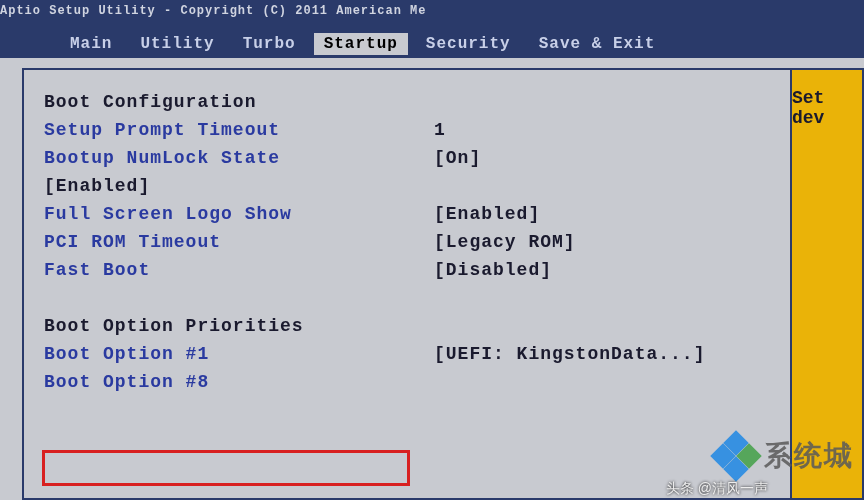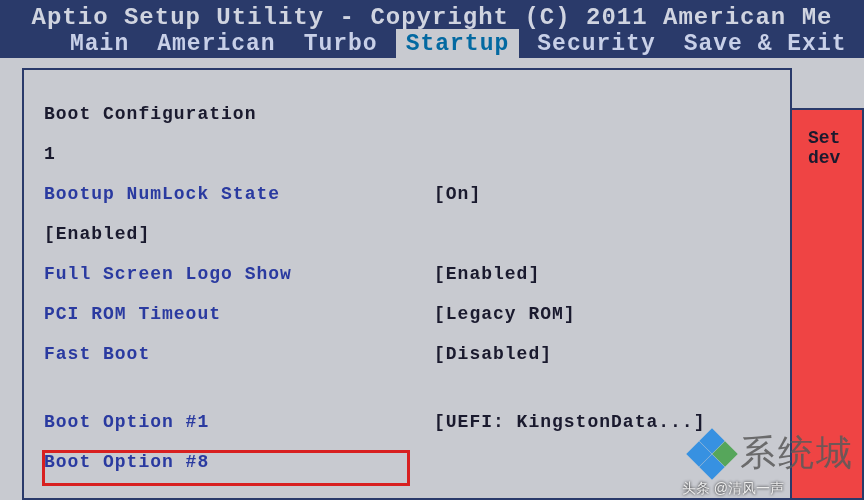--- a/index.html
+++ b/index.html
@@ -9,73 +9,71 @@
     font-weight: bold;
     font-size: 18px;
     background: #c8cad0;
     color: #1a1a2e;
     position: relative;
   }
   .titlebar {
     height: 30px;
     background: #2a3a6a;
     color: #d0d4e0;
-    text-align: center;
+    text-align: left;
     padding-top: 4px;
     letter-spacing: 1px;
-    font-size: 24px;
+    font-size: 12px;
     white-space: nowrap;
     overflow: hidden;
   }
   .tabbar {
     height: 28px;
     background: #2a3a6a;
     display: flex;
     align-items: center;
     padding-left: 60px;
     gap: 8px;
   }
   .tab {
     color: #c8d0e8;
     padding: 2px 10px;
-    font-size: 23px;
+    font-size: 16px;
     letter-spacing: 1px;
   }
   .tab.active {
     background: #c8cad0;
-    color: #0369a1;
+    color: #000000;
   }
   .main-area {
     display: flex;
     height: 442px;
     padding: 10px 0 0 22px;
     gap: 0;
   }
   .panel-left {
     width: 770px;
     border: 2px solid #2a3a6a;
     background: #c8cad0;
     padding: 18px 20px;
     position: relative;
   }
   .panel-right {
     flex: 1;
     border: 2px solid #2a3a6a;
     border-left: none;
-    background: #ef4444;
-    padding: 18px 16px;
+    background: #eab308;
+    padding: 18px 0;
     overflow: hidden;
     white-space: nowrap;
-    margin-top: 40px;
   }
   .row {
     display: flex;
     height: 28px;
     align-items: center;
-    margin-top: 12px;
   }
   .label { width: 390px; letter-spacing: 1px; }
   .value { letter-spacing: 1px; color: #1a1a2e; }
   .heading { color: #1a1a2e; }
   .option { color: #2a3aa0; }
   .selected-row {
     background: #e8e8ec;
     margin-left: -20px;
     padding-left: 20px;
     width: calc(100% + 40px);
@@ -100,56 +98,57 @@
   .wm-logo {
     width: 44px; height: 44px; position: relative;
   }
   .wm-logo .d {
     position: absolute; width: 18px; height: 18px; transform: rotate(45deg);
   }
   .wm-logo .d1 { background:#1e88e5; left:13px; top:0; }
   .wm-logo .d2 { background:#1e88e5; left:0; top:13px; }
   .wm-logo .d3 { background:#43a047; left:26px; top:13px; }
   .wm-logo .d4 { background:#1e88e5; left:13px; top:26px; }
-  .wm-text { font-family: sans-serif; font-size: 36px; color:#5a5a5a; font-weight: normal; letter-spacing:2px;}
+  .wm-text { font-family: sans-serif; font-size: 28px; color:#5a5a5a; font-weight: bold; letter-spacing:2px;}
   .credit {
     position: absolute;
-    right: 80px;
+    right: 96px;
     bottom: 2px;
     font-family: sans-serif;
     font-size: 14px;
     color: #eee;
     text-shadow: 0 0 3px #000;
     font-weight: normal;
   }
 </style>
 </head>
 <body>
 
 <div class="titlebar">
   <span>Aptio Setup Utility - Copyright (C) 2011 American Me</span>
 </div>
 
 <div class="tabbar">
   <div class="tab">Main</div>
-  <div class="tab">American</div>
+  <div class="tab">Utility</div>
   <div class="tab">Turbo</div>
   <div class="tab active">Startup</div>
   <div class="tab">Security</div>
   <div class="tab">Save &amp; Exit</div>
 </div>
 
 <div class="main-area">
   <div class="panel-left">
 
     <div class="row">
         <span class="label heading">Boot Configuration</span>
       </div>
 
     <div class="row">
+      <span class="label option">Setup Prompt Timeout</span>
       <span class="value">1</span>
     </div>
     <div class="row">
       <span class="label option">Bootup NumLock State</span>
       <span class="value">[On]</span>
     </div>
     <div class="row">
       <span class="value">[Enabled]</span>
     </div>
     <div class="row">
@@ -160,20 +159,23 @@
       <span class="label option">PCI ROM Timeout</span>
       <span class="value">[Legacy ROM]</span>
     </div>
     <div class="row">
       <span class="label option">Fast Boot</span>
       <span class="value">[Disabled]</span>
     </div>
 
     <div class="spacer"></div>
 
+    <div class="row">
+        <span class="label heading">Boot Option Priorities</span>
+      </div>
 
     <div class="row">
       <span class="label option">Boot Option #1</span>
       <span class="value">[UEFI: KingstonData...]</span>
     </div>
     <div class="row">
       <span class="label option">Boot Option #8</span>
     </div>
 
     <div class="spacer"></div>

